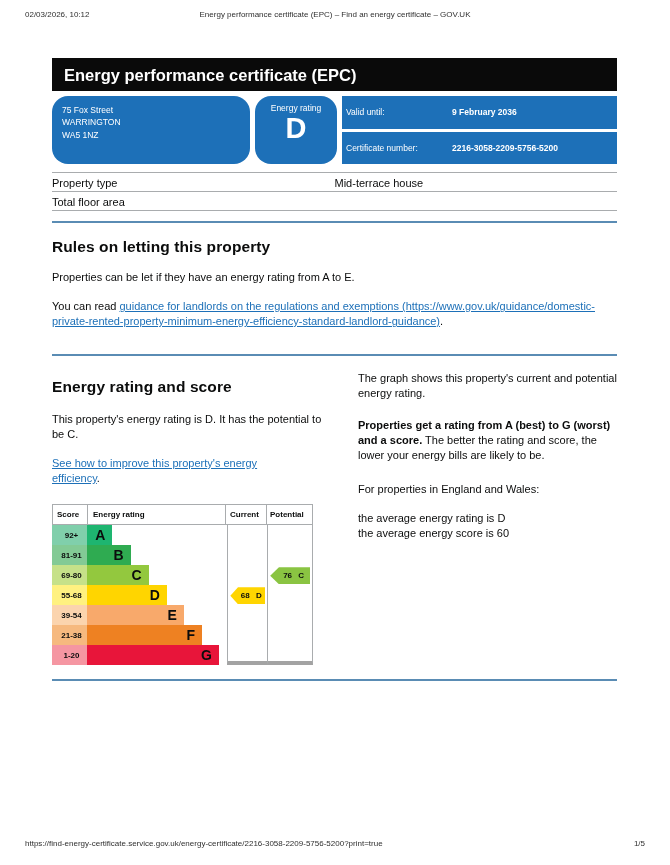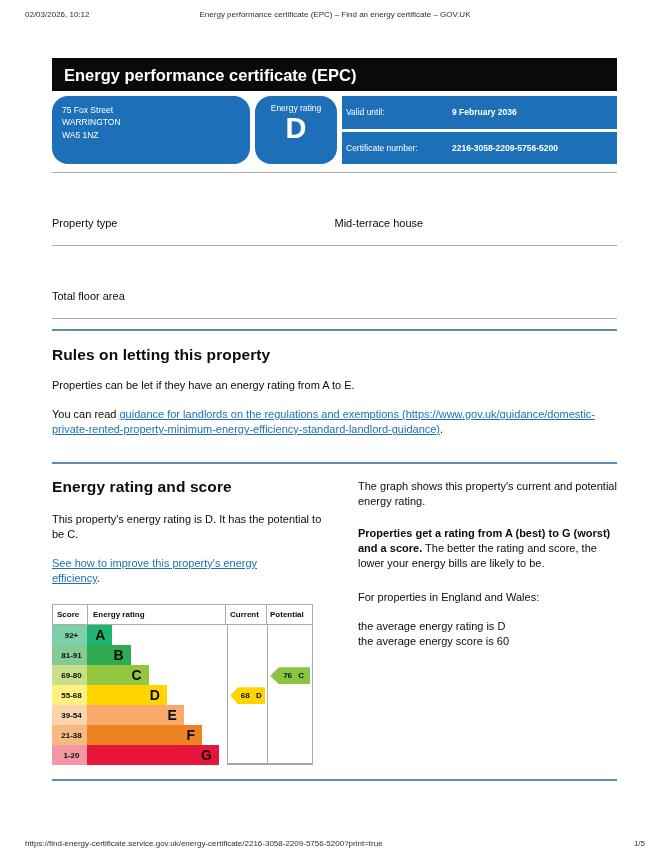--- a/index.html
+++ b/index.html
@@ -23,21 +23,21 @@
   .sb-address { width:198px; padding:8px 10px; font-size:8.5px; line-height:1.45; }
   .sb-rating { width:82px; text-align:center; padding-top:7px; }
   .sb-rating-label { font-size:8.5px; }
   .sb-rating-letter { font-size:29px; font-weight:bold; line-height:1.05; }
   .sb-meta { flex:1; display:flex; flex-direction:column; gap:3px; }
   .sb-meta-row { flex:1; background:#1d70b8; color:#fff; display:flex; align-items:center; font-size:8.5px; }
   .sb-meta-label { padding-left:4px; width:110px; }
   .sb-meta-value { font-weight:bold; }
 
   .prop-table { margin-top:8px; border-top:1px solid #a9acae; font-size:11px; }
-  .prop-row { display:flex; border-bottom:1px solid #a9acae; padding:4px 0 16px;margin-top:40px; }
+  .prop-row { display:flex; border-bottom:1px solid #a9acae; padding:4px 0 2px; }
   .prop-label { width:50%; }
   .prop-value { width:50%; }
 
   .divider { border:0; border-top:2px solid #5a8cb4; margin-top:10px; }
   .divider.mt24 { margin-top:24px; }
   .divider.mt14 { margin-top:14px; }
 
   h2.section-heading { font-size:15.5px; font-weight:bold; margin-top:15px; letter-spacing:0.1px; }
   p.body-text { font-size:11px; line-height:1.38; margin-top:14px; }
   a.gov-link { color:#1d70b8; text-decoration:underline; cursor:pointer; }
@@ -54,21 +54,21 @@
   .hc-score { width:35px; }
   .hc-rating { flex:1; padding-left:5px; }
   .hc-current { width:41px; }
   .hc-potential { width:45px; border-right:0; padding-left:3px; }
   .chart-body { display:flex; }
   .bands-col { width:176px;text-align:center; }
   .band-row { display:flex; height:20px; }
   .score-cell { width:35px; padding:6px 0 0 4px; font-weight:bold; }
   .bar-area { flex:1; }
   .bar { height:100%; display:flex; align-items:center; justify-content:flex-end; padding-right:7px; font-weight:bold; font-size:14px; color:#0b0c0c; }
-  .pointer-col { position:relative; border-bottom:2px solid #a3a3a3; border-right:1px solid #a9acae; }
+  .pointer-col { position:relative; border-bottom:4px solid #a3a3a3; border-right:1px solid #a9acae; }
   .pointer-col.current { width:41px; border-left:1px solid #a9acae; }
   .pointer-col.potential { width:45px; }
   .arrow { position:absolute; left:2px; right:2px; height:17px;
     clip-path:polygon(0 50%, 22% 0, 100% 0, 100% 100%, 22% 100%);
     display:flex; align-items:center; justify-content:center; padding-left:7px;
     font-weight:bold; font-size:8px; word-spacing:4px; }
 </style>
 </head>
 <body>
 
@@ -122,21 +122,21 @@
     <h2 class="section-heading">Rules on letting this property</h2>
     <p class="body-text">Properties can be let if they have an energy rating from A to E.</p>
     <p class="body-text">
       <span>You can read </span><a class="gov-link">guidance for landlords on the regulations and exemptions (https://www.gov.uk/guidance/domestic-private-rented-property-minimum-energy-efficiency-standard-landlord-guidance)</a><span>.</span>
     </p>
 
     <hr class="divider mt24">
 
     <div class="columns">
       <div class="col-left">
-        <h2 class="section-heading" style="margin-top:2px;">Energy rating and score</h2>
+        <h2 class="section-heading" style="margin-top:10px;">Energy rating and score</h2>
         <p class="body-text" style="margin-top:16px;">This property's energy rating is D. It has the potential to be C.</p>
         <p class="body-text improve-link-wrap">
           <a class="gov-link">See how to improve this property's energy efficiency</a><span>.</span>
         </p>
 
         <div class="epc-chart">
           <div class="chart-header">
             <div class="hc hc-score">Score</div>
             <div class="hc hc-rating">Energy rating</div>
             <div class="hc hc-current">Current</div>

